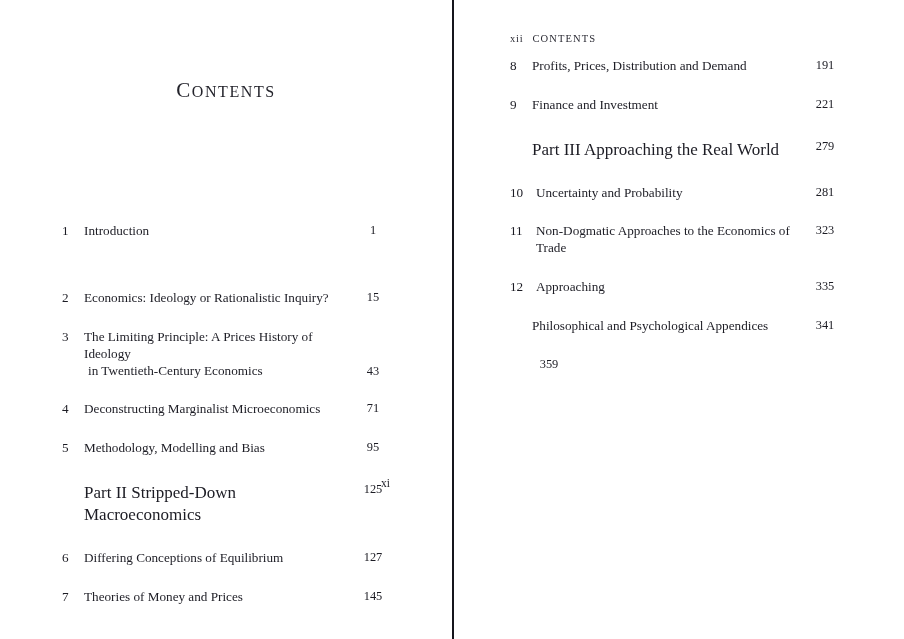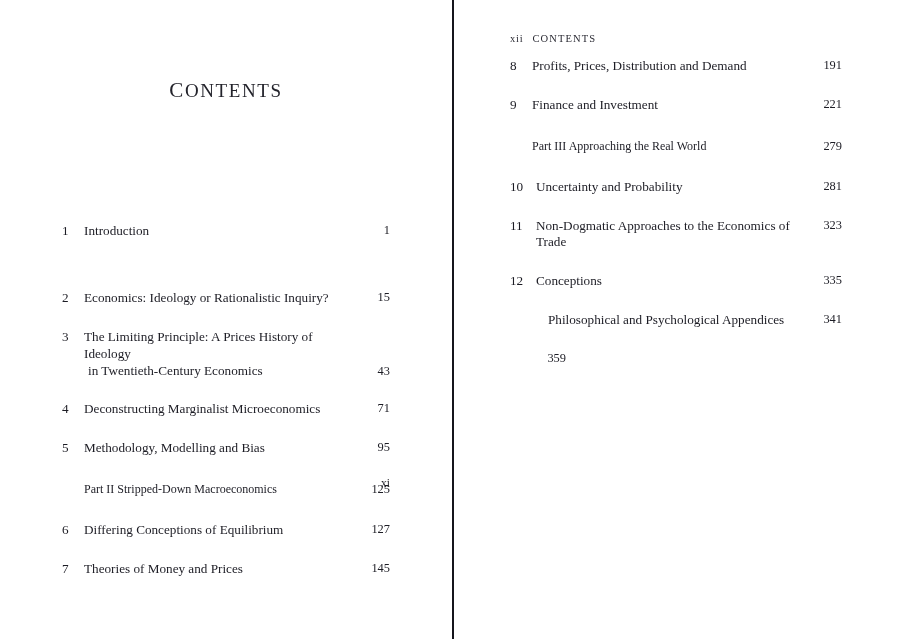--- a/index.html
+++ b/index.html
@@ -94,31 +94,30 @@
   .toc-entry .label {
     flex: 1 1 auto;
     padding-right: 10px;
   }
   .toc-entry .label .line2 {
     display: block;
     padding-left: 4px;
   }
   .toc-entry .page-no {
     flex: 0 0 34px;
-    text-align: right;
+    text-align: center;
     font-size: 12.4px;
     color: #1c1c24;
   }
   .toc-entry.part .label,
   .toc-entry.part .part-name {
-    font-size: 12px;
+    font-size: 17px;
   }
   .toc-entry.plain .label {
     padding-left: 0;
-    margin-left: 16px;
   }
 
   
   .sp-1 { height: 26px; }
   .sp-2 { height: 24px; }
   .sp-3 { height: 22px; }
   .sp-4 { height: 25px; }
   .sp-gap-before-first { height: 120px; }
 
   .folio-bottom {
@@ -130,21 +129,21 @@
   }
 </style>
 </head>
 <body>
 
 <div class="book">
 
   <div class="page page-left">
 
     <div class="contents-title">
-      <span class="cap"><span style="font-size: 21px;">C</span><span style="font-size: 19px;">ONTENTS</span></span>
+      <span class="cap"><span style="font-size: 21px;">C</span><span style="font-size: 16px;">ONTENTS</span></span>
     </div>
 
     <div class="sp-gap-before-first"></div>
 
     <div class="toc">
 
       <div class="toc-entry">
         <span class="num">1</span>
         <span class="label">Introduction</span>
         <span class="page-no">1</span>
@@ -265,21 +264,21 @@
       <div class="toc-entry">
         <span class="num wide">11</span>
         <span class="label">Non-Dogmatic Approaches to the Economics of Trade</span>
         <span class="page-no">323</span>
       </div>
 
       <div class="sp-3"></div>
 
       <div class="toc-entry">
         <span class="num wide">12</span>
-        <span class="label">Conceptions</span>
+        <span class="label">Approaching</span>
         <span class="page-no">335</span>
       </div>
 
       <div class="sp-3"></div>
 
       <div class="toc-entry plain">
         <span class="num"></span>
         <span class="label">Philosophical and Psychological Appendices</span>
         <span class="page-no">341</span>
       </div>

